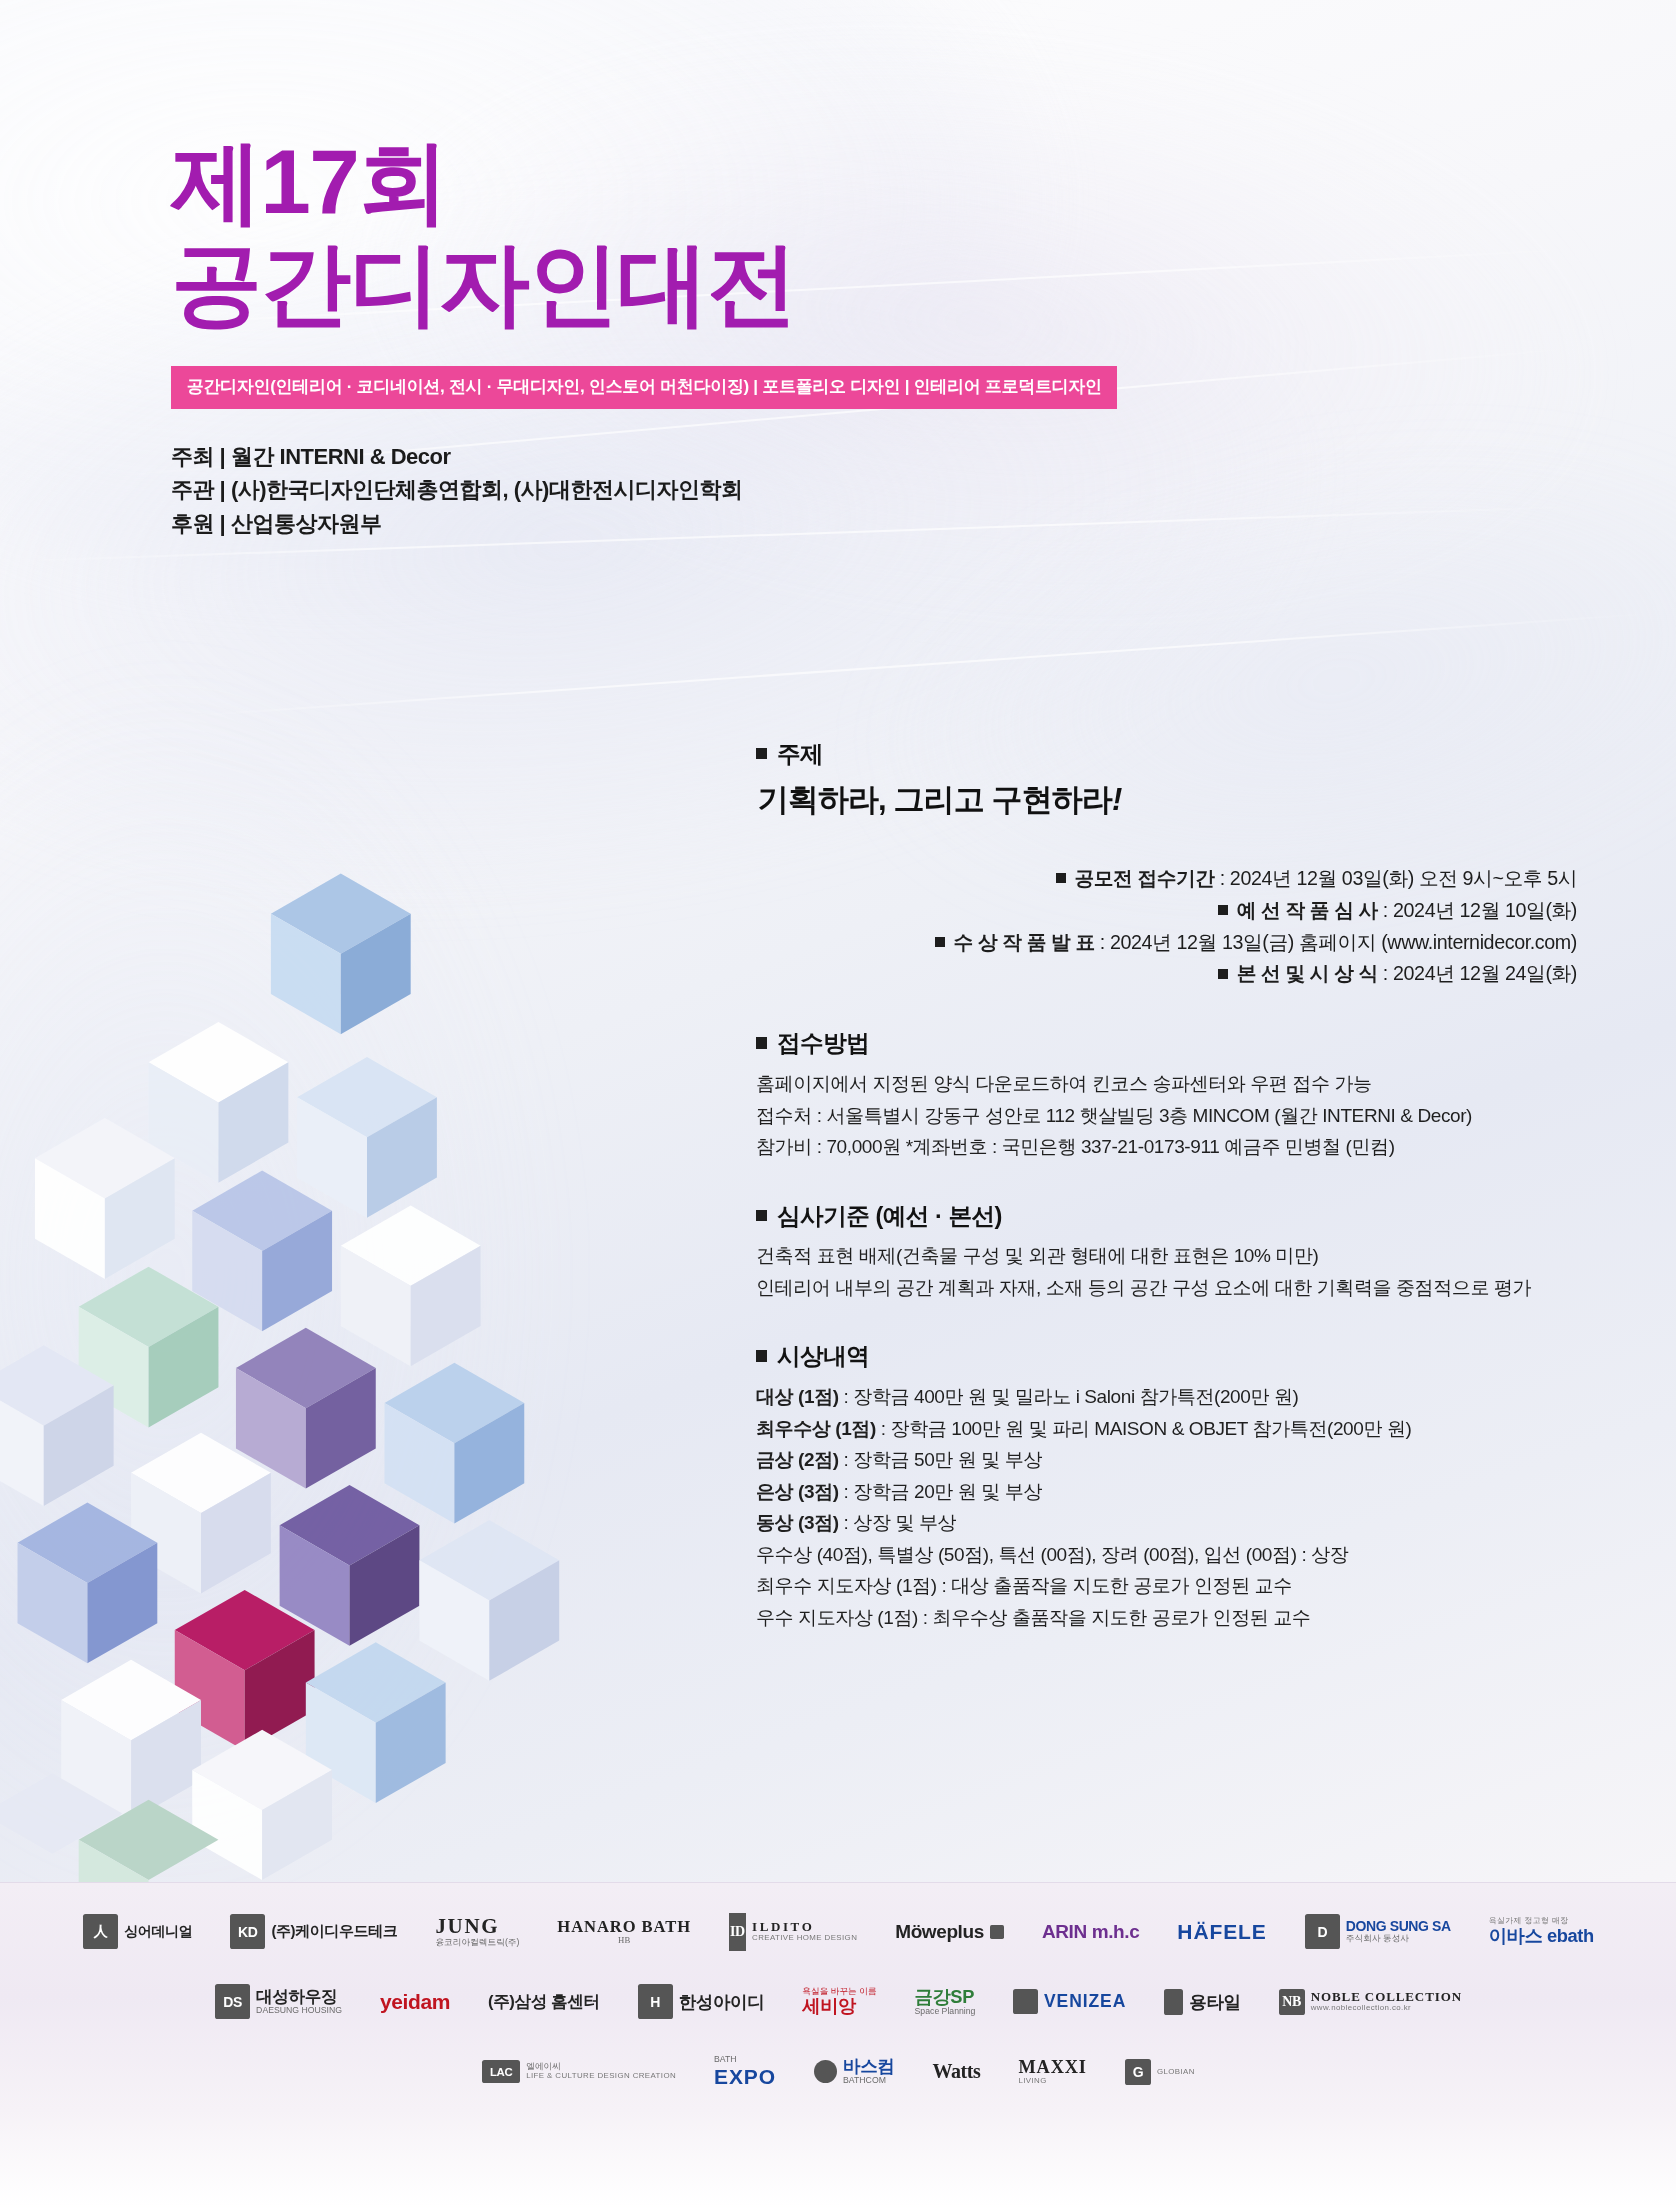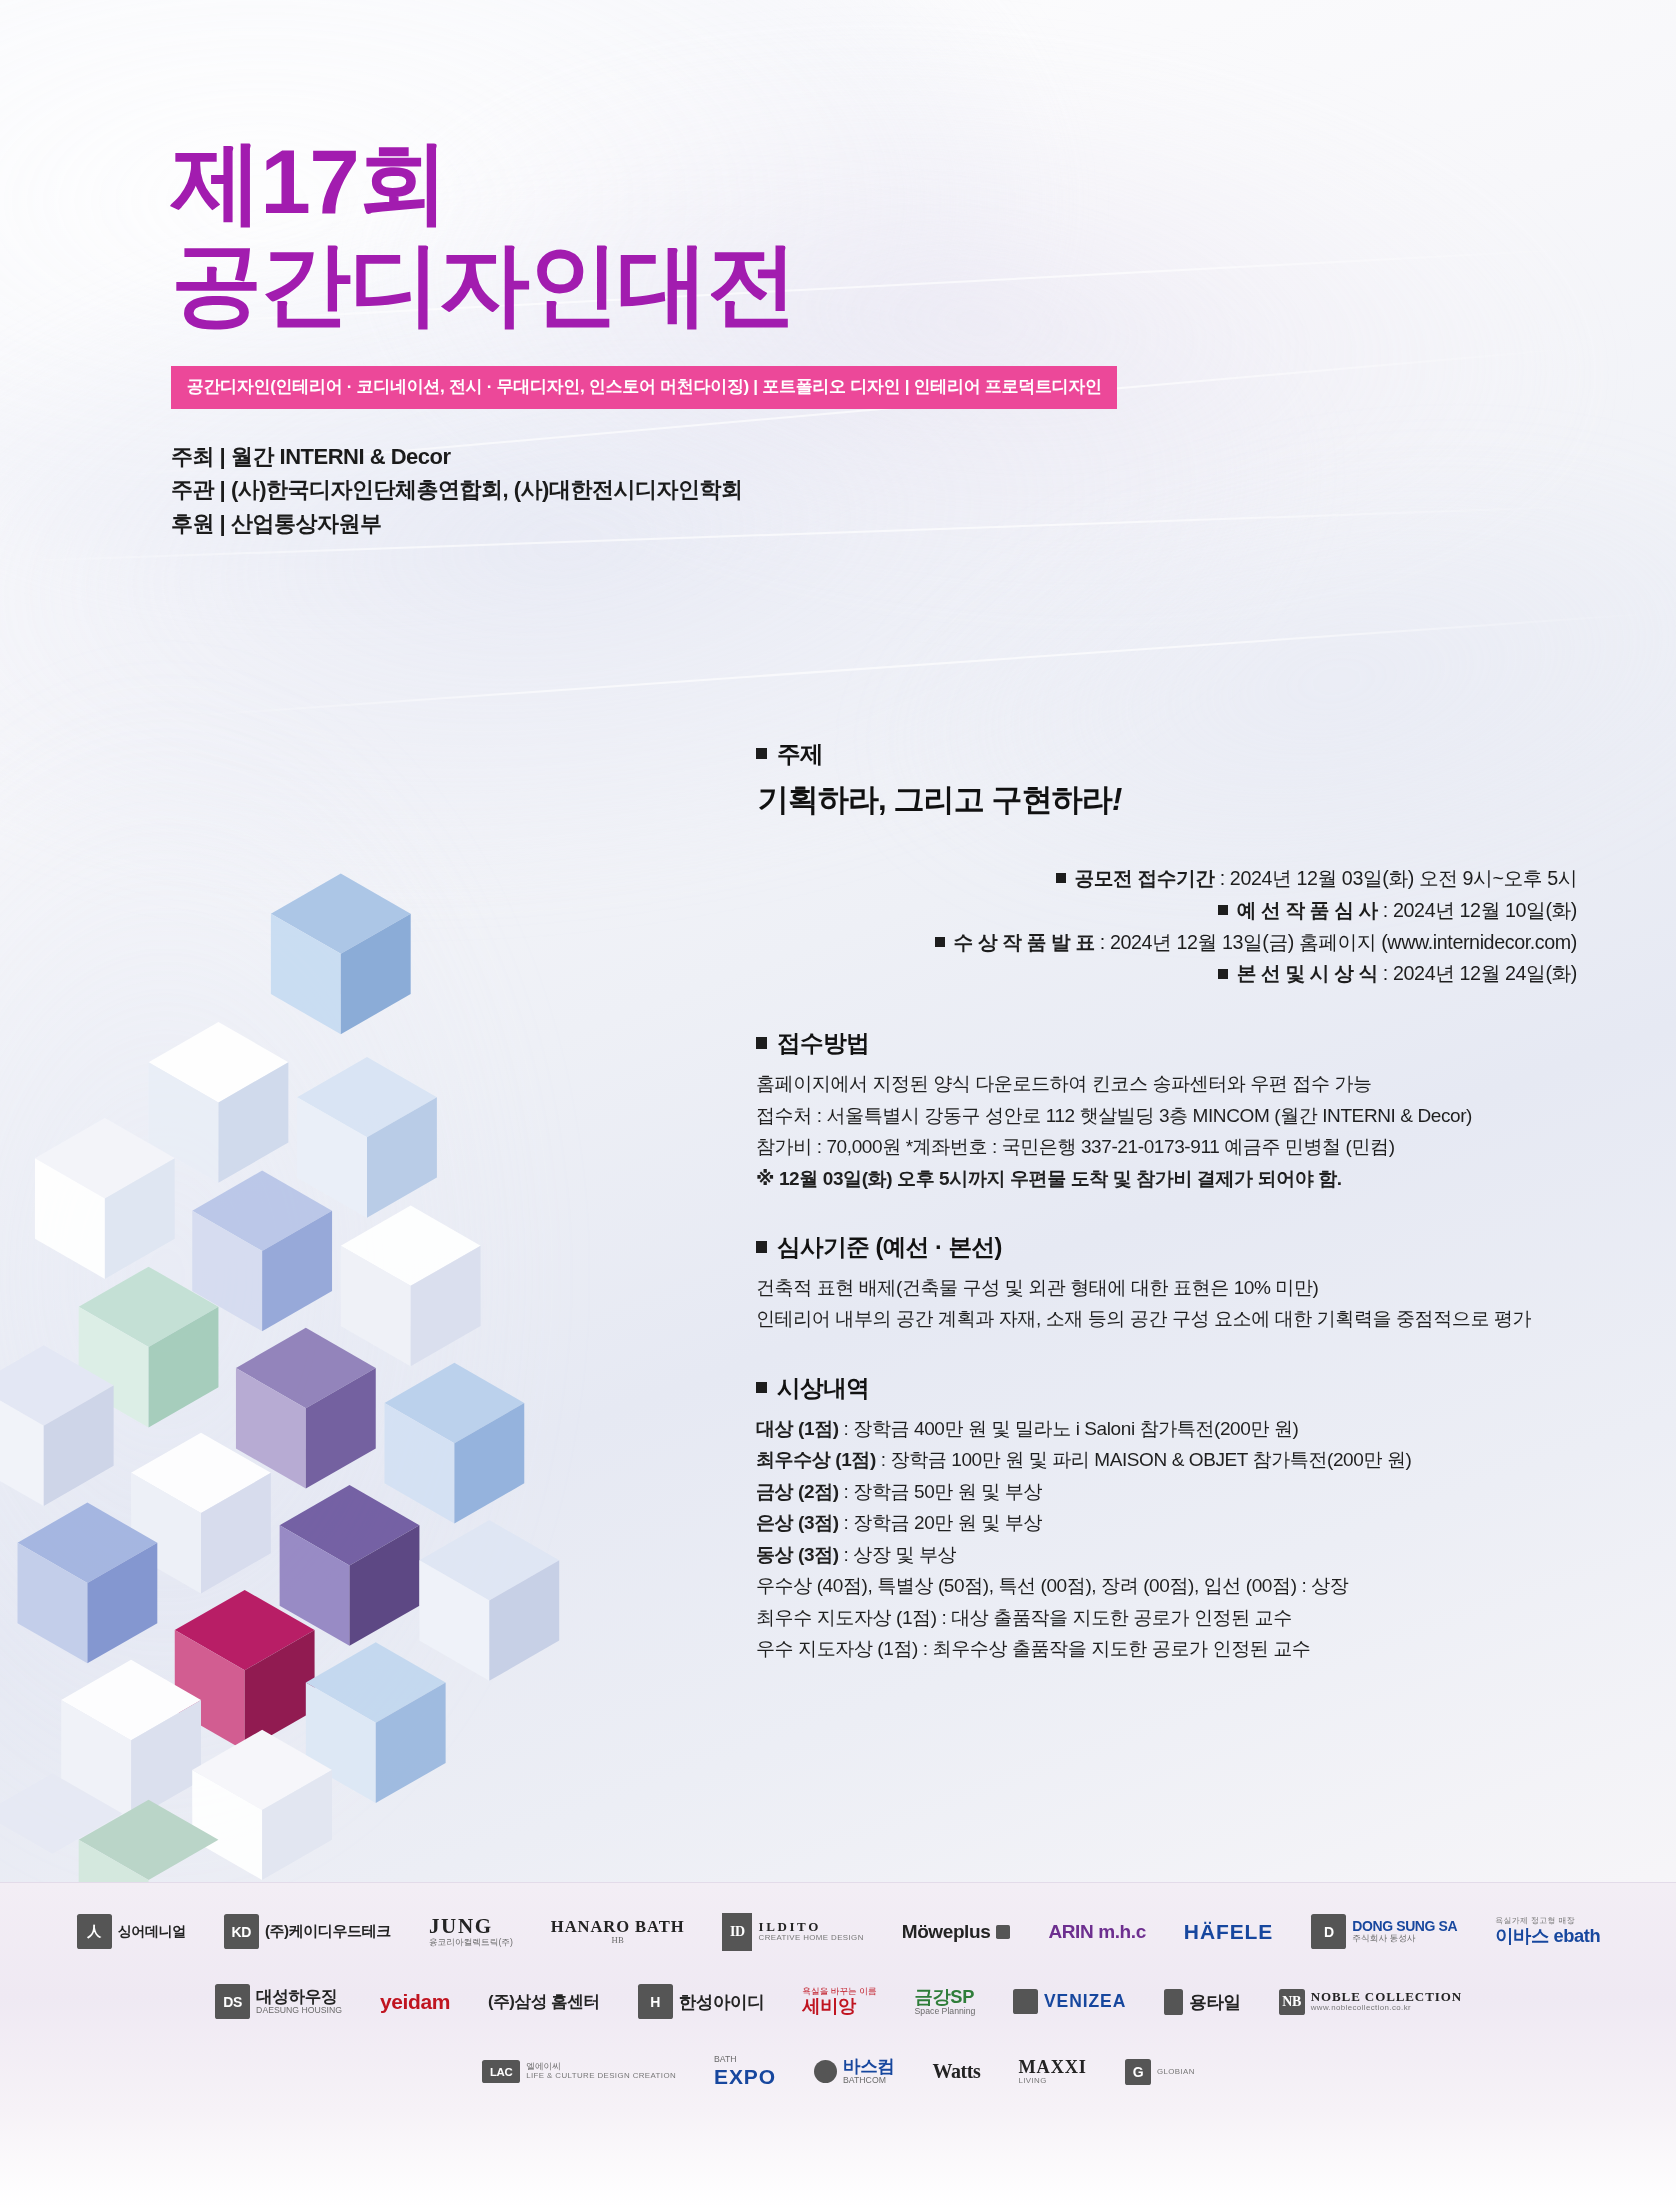--- a/index.html
+++ b/index.html
@@ -391,21 +391,20 @@
       </li>
     </ul>
 
     <div class="block">
       <div class="sec-head">
         <span class="sq"></span><span>접수방법</span>
       </div>
       <p>홈페이지에서 지정된 양식 다운로드하여 킨코스 송파센터와 우편 접수 가능</p>
       <p>접수처 : 서울특별시 강동구 성안로 112 햇살빌딩 3층 MINCOM (월간 INTERNI &amp; Decor)</p>
       <p>참가비 : 70,000원 *계좌번호 : 국민은행 337-21-0173-911 예금주 민병철 (민컴)</p>
-      <p class="bold">※ 12월 03일(화) 오후 5시까지 우편물 도착 및 참가비 결제가 되어야 함.</p>
     </div>
 
     <div class="block">
       <div class="sec-head">
         <span class="sq"></span><span>심사기준 (예선 · 본선)</span>
       </div>
       <p>건축적 표현 배제(건축물 구성 및 외관 형태에 대한 표현은 10% 미만)</p>
       <p>인테리어 내부의 공간 계획과 자재, 소재 등의 공간 구성 요소에 대한 기획력을 중점적으로 평가</p>
     </div>
 
@@ -445,21 +444,21 @@
             <span class="sub">융코리아컬렉트릭(주)</span>
           </span>
         </div>
       <div class="logo">
           <span class="stack">
             <span class="serif" style="font-size:16.6px;letter-spacing:0.9px">HANARO BATH</span>
             <span class="sub serif" style="text-align:center">HB</span>
           </span>
         </div>
       <div class="logo">
-          <span class="mark m-dark serif" style="width:30px;height:38px;border-radius:0">ID</span>
+          <span class="mark m-dark serif" style="width:17px;height:38px;border-radius:0">ID</span>
           <span class="stack">
             <span class="serif" style="font-size:13px;letter-spacing:2.6px">ILDITO</span>
             <span class="small-cap">CREATIVE HOME DESIGN</span>
           </span>
         </div>
       <div class="logo">
           <span style="font-size:19px">Möweplus</span>
           <span class="mark m-blue" style="width:14px;height:14px;border-radius:1.7px"></span>
         </div>
       <div class="logo">

